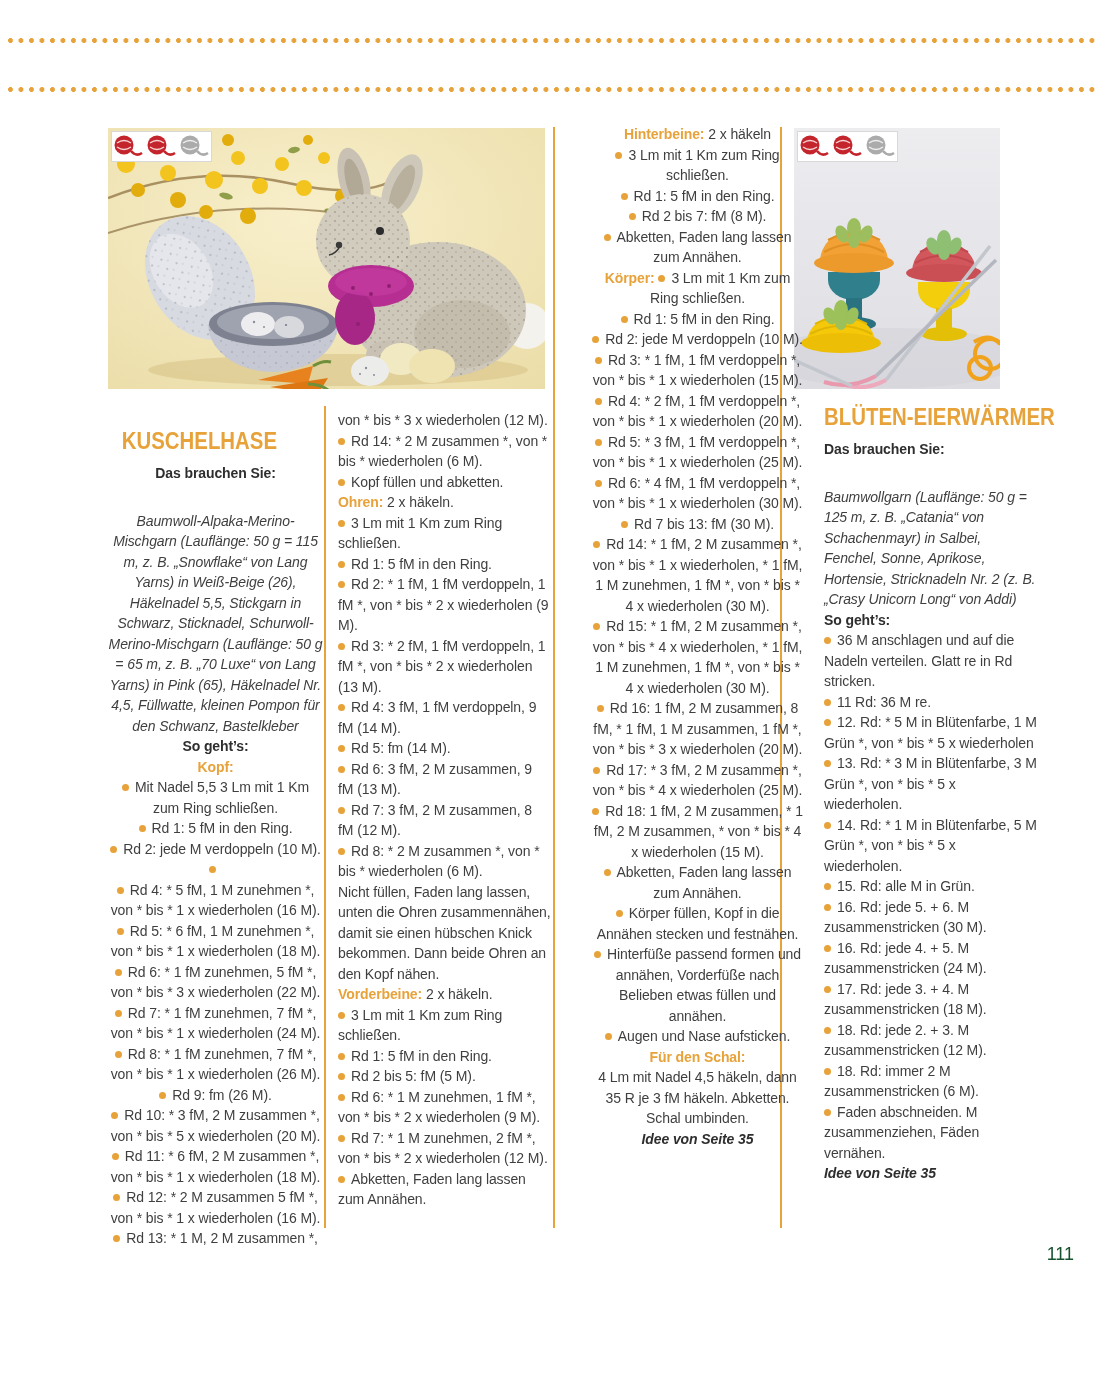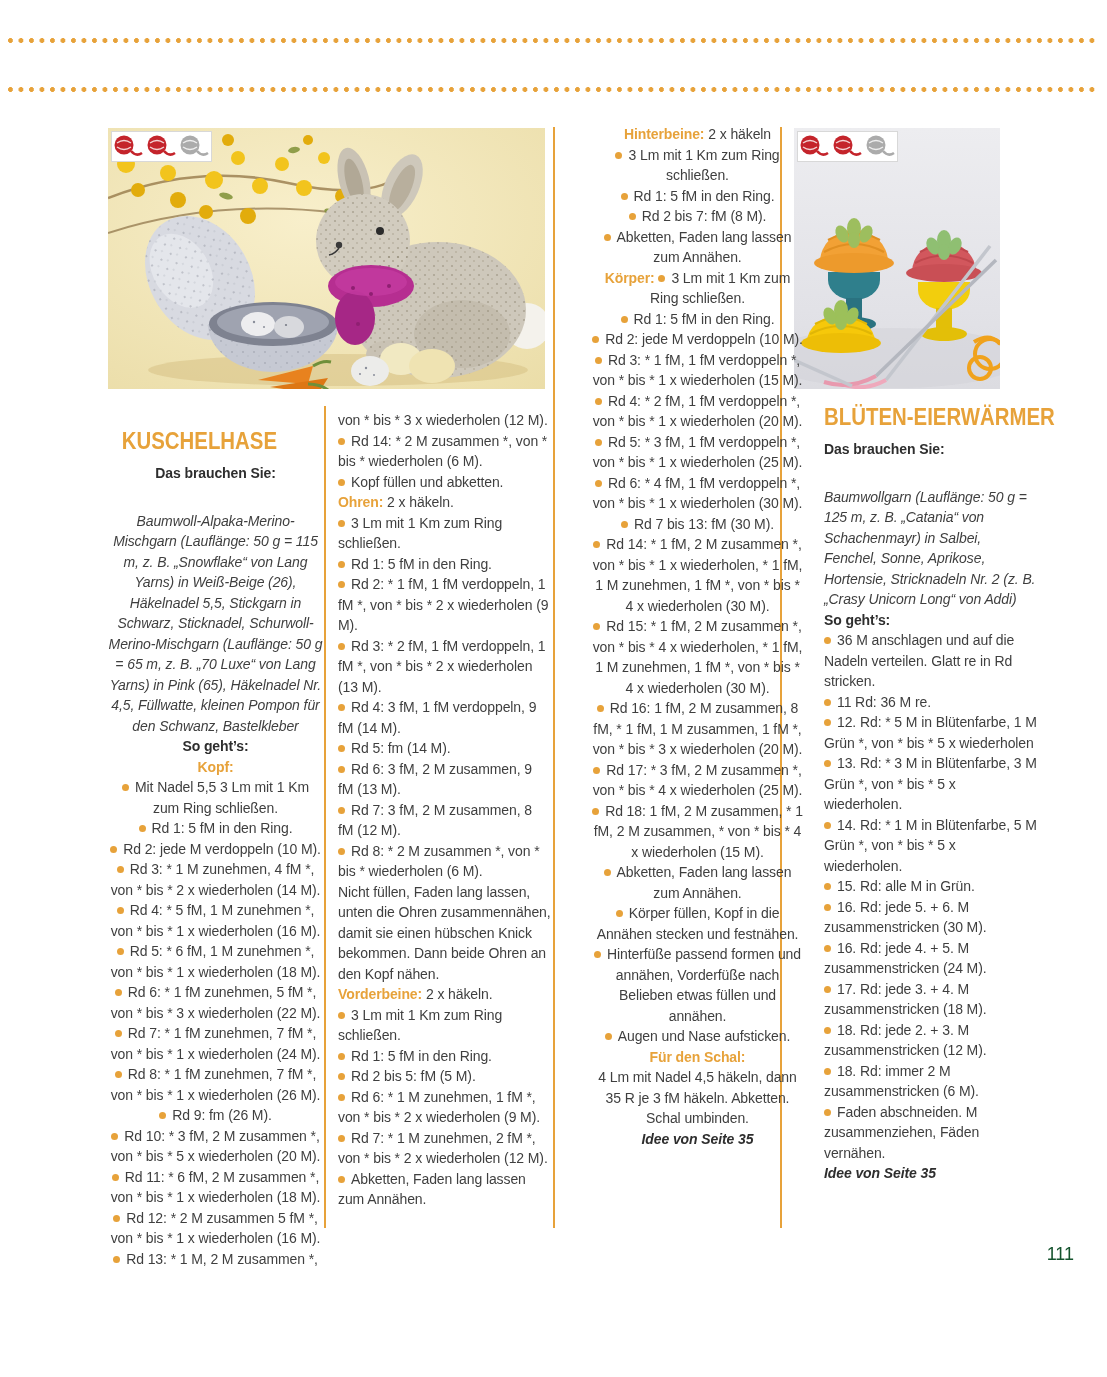--- a/index.html
+++ b/index.html
@@ -284,21 +284,21 @@
 
   <div class="col" style="left:108px; top:428px; width:215px;text-align:center;">
       <h2 class="art-title">KUSCHELHASE</h2>
       <p class="blk bold"><span>Das brauchen Sie:</span></p>
       <p class="blk italic"><span>Baumwoll-Alpaka-Merino-Mischgarn (Lauflänge: 50 g = 115 m, z. B. „Snowflake“ von Lang Yarns) in Weiß-Beige (26), Häkelnadel 5,5, Stickgarn in Schwarz, Sticknadel, Schurwoll-Merino-Mischgarn (Lauflänge: 50 g = 65 m, z. B. „70 Luxe“ von Lang Yarns) in Pink (65), Häkelnadel Nr. 4,5, Füllwatte, kleinen Pompon für den Schwanz, Bastelkleber</span></p>
       <p class="blk bold"><span>So geht’s:</span></p>
       <p class="blk plain"><span class="lbl">Kopf: </span></p>
       <p class="blk item"><span class="dot"></span><span>Mit Nadel 5,5 3 Lm mit 1 Km zum Ring schließen.</span></p>
       <p class="blk item"><span class="dot"></span><span>Rd 1: 5 fM in den Ring.</span></p>
       <p class="blk item"><span class="dot"></span><span>Rd 2: jede M verdoppeln (10 M).</span></p>
-      <p class="blk item"><span class="dot"></span><span>Rd 3: * 1 M zunehmen, 4 fM *, von * bis * 2 x wiederholen (14 M).</span></p>
+      <p class="blk item"><span class="dot"></span></p>
       <p class="blk item"><span class="dot"></span><span>Rd 4: * 5 fM, 1 M zunehmen *, von * bis * 1 x wiederholen (16 M).</span></p>
       <p class="blk item"><span class="dot"></span><span>Rd 5: * 6 fM, 1 M zunehmen *, von * bis * 1 x wiederholen (18 M).</span></p>
       <p class="blk item"><span class="dot"></span><span>Rd 6: * 1 fM zunehmen, 5 fM *, von * bis * 3 x wiederholen (22 M).</span></p>
       <p class="blk item"><span class="dot"></span><span>Rd 7: * 1 fM zunehmen, 7 fM *, von * bis * 1 x wiederholen (24 M).</span></p>
       <p class="blk item"><span class="dot"></span><span>Rd 8: * 1 fM zunehmen, 7 fM *, von * bis * 1 x wiederholen (26 M).</span></p>
       <p class="blk item"><span class="dot"></span><span>Rd 9: fm (26 M).</span></p>
       <p class="blk item"><span class="dot"></span><span>Rd 10: * 3 fM, 2 M zusammen *, von * bis * 5 x wiederholen (20 M).</span></p>
       <p class="blk item"><span class="dot"></span><span>Rd 11: * 6 fM, 2 M zusammen *, von * bis * 1 x wiederholen (18 M).</span></p>
       <p class="blk item"><span class="dot"></span><span>Rd 12: * 2 M zusammen 5 fM *, von * bis * 1 x wiederholen (16 M).</span></p>
       <p class="blk item"><span class="dot"></span><span>Rd 13: * 1 M, 2 M zusammen *,</span></p>

